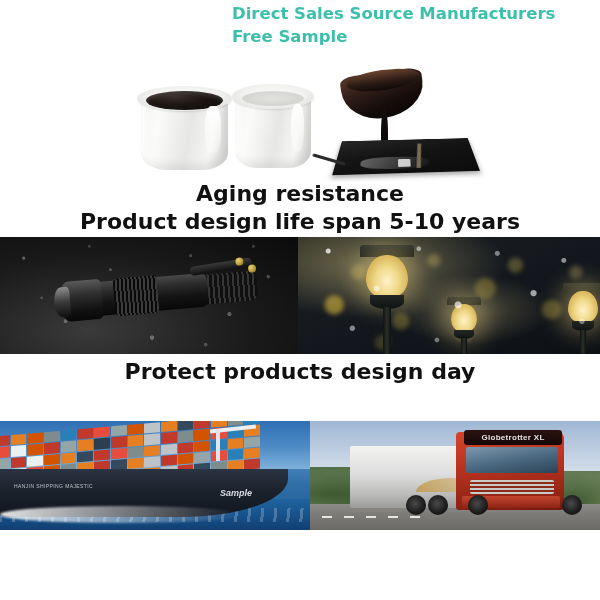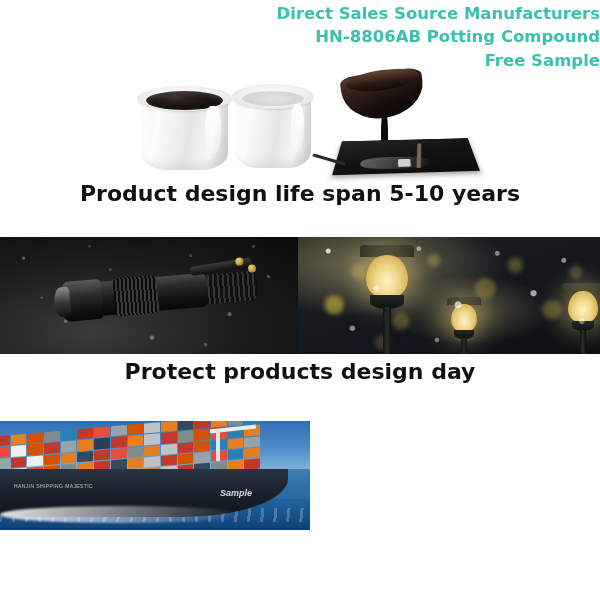--- a/index.html
+++ b/index.html
@@ -47,21 +47,21 @@
     letter-spacing: -0.5px;
     color: #3cc0ab;
     line-height: 1;
   }
 
   .headline {
     position: absolute;
     left: 232px;
     top: 2px;
     width: 368px;
-    text-align: right;
+    text-align: left;
     color: #3cc0ab;
     font-family: "DejaVu Sans", sans-serif;
     font-weight: bold;
     font-size: 16.5px;
     line-height: 1.42;
   }
   .headline div { white-space: nowrap; }
 
   
   .hero-photos {
@@ -587,21 +587,20 @@
   .wheel-4 { right: 18px; }
 </style>
 </head>
 <body>
 
 <div id="page">
 
 
   <div class="headline">
     <div>Direct Sales Source Manufacturers</div>
-    <div>HN-8806AB Potting Compound</div>
     <div>Free Sample</div>
   </div>
 
   <div class="hero-photos">
 
     <div class="cup cup-filled">
       <div class="cup-body"></div>
       <div class="cup-rim"></div>
       <div class="cup-liquid"></div>
       <div class="cup-highlight"></div>
@@ -621,20 +620,21 @@
       <div class="panel-board">
         <div class="panel-gloss"></div>
         <div class="panel-slot"></div>
         <div class="panel-chip"></div>
       </div>
       <div class="panel-wire"></div>
     </div>
   </div>
 
   <div class="caption" id="caption-1">
+    <div class="line-a">Aging resistance</div>
     <div class="line-b">Product design life span 5-10 years</div>
   </div>
 
   <div class="band" id="band-protection">
 
     <div class="band-cell cell-flashlight">
       <div class="drop-field"></div>
       <div class="flashlight">
         <div class="fl-tail"></div>
         <div class="fl-barrel"></div>
@@ -796,16 +796,39 @@
         </div>
       <div class="crane"></div>
       <div class="ship-hull">
         <div class="ship-hull-text">HANJIN SHIPPING
 MAJESTIC</div>
         <div class="ship-name">Sample</div>
       </div>
       <div class="ship-wake"></div>
     </div>
 
+    <div class="band-cell cell-truck">
+      <div class="truck-sky"></div>
+      <div class="truck-trees-l"></div>
+      <div class="truck-trees-r"></div>
+      <div class="truck-road"></div>
+      <div class="truck-roadline"></div>
+      <div class="trailer">
+        <div class="trailer-swoosh"></div>
+      </div>
+      <div class="wheel wheel-1"></div>
+      <div class="wheel wheel-2"></div>
+      <div class="tractor">
+        <div class="visor">
+          <div class="visor-text">Globetrotter XL</div>
+        </div>
+        <div class="windshield"></div>
+        <div class="truck-logo"></div>
+        <div class="truck-grille"></div>
+        <div class="truck-bumper"></div>
+      </div>
+      <div class="wheel wheel-3"></div>
+      <div class="wheel wheel-4"></div>
+    </div>
   </div>
 
 
 </div>
 
 </body></html>

